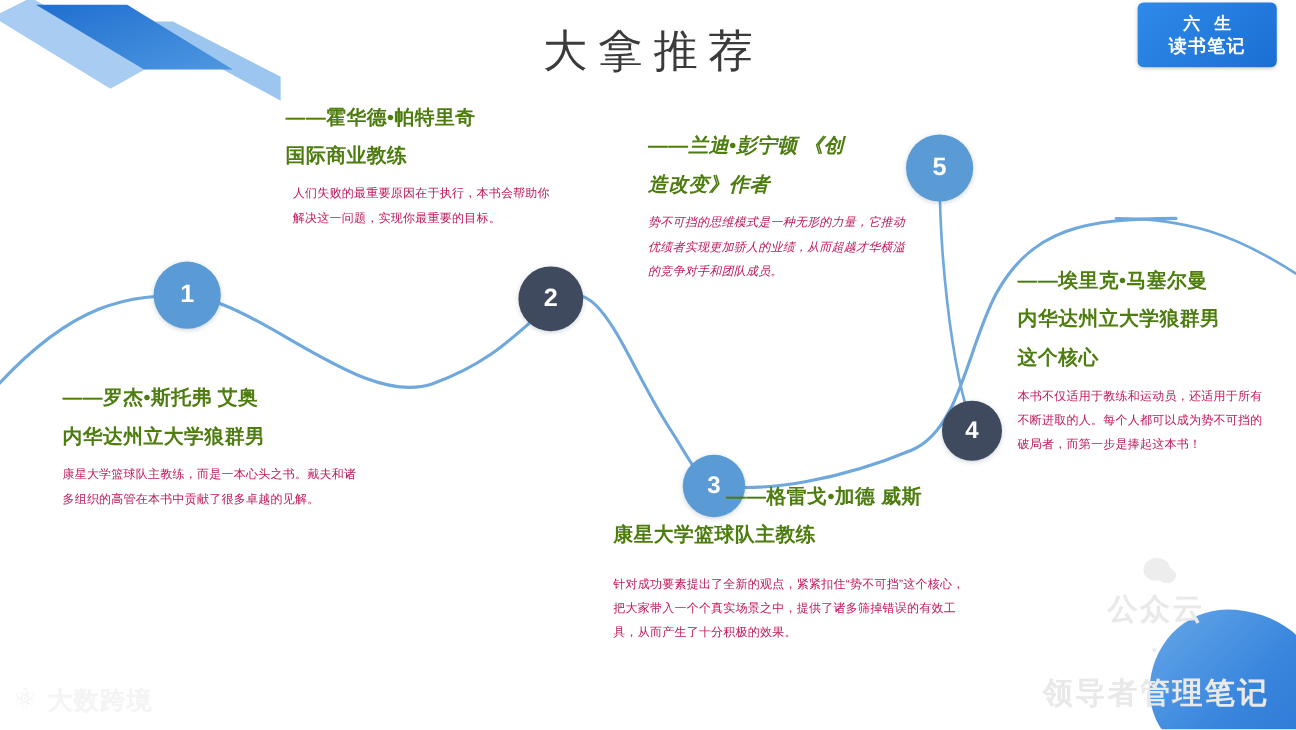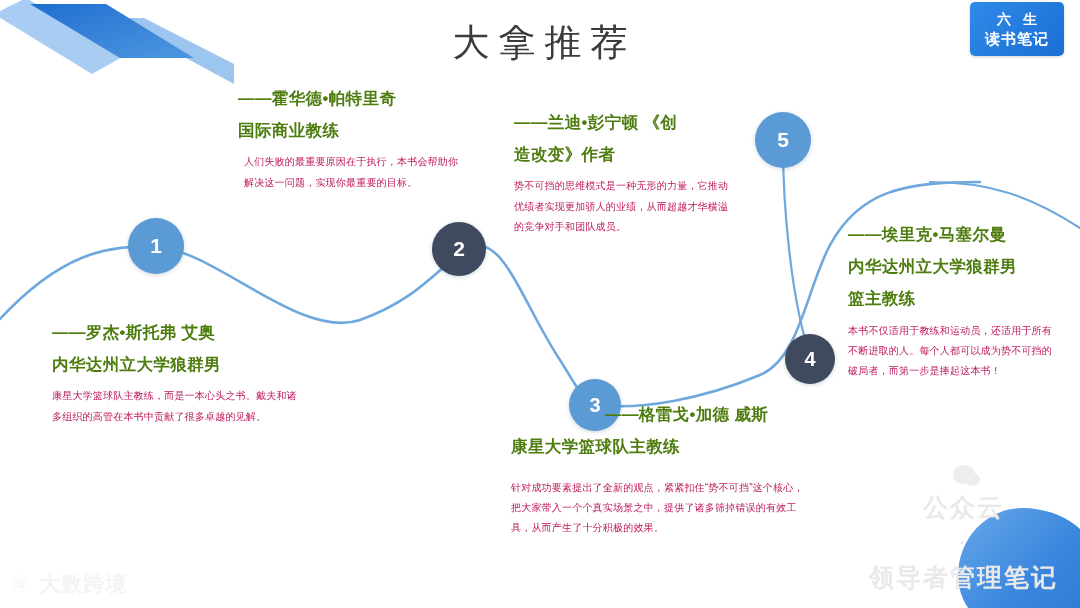--- a/index.html
+++ b/index.html
@@ -9,21 +9,21 @@
     font-family:"Liberation Sans","DejaVu Sans",sans-serif;
   }
   .stage{position:absolute;inset:0;width:1080px;height:608px;overflow:hidden;background:#fff;}
 
   
   .deco-ribbon{position:absolute;left:-6px;top:-4px;width:240px;height:92px;}
   .deco-blob{position:absolute;right:-18px;bottom:-30px;width:140px;height:130px;
              background:linear-gradient(135deg,#5ea3e6 0%,#2f7fdc 55%,#1f6fd0 100%);
              border-radius:46% 54% 50% 50% / 52% 46% 54% 48%;opacity:.95;}
 
-  .badge{position:absolute;right:16px;top:2px;width:94px;height:54px;border-radius:5px;
+  .badge{position:absolute;right:16px;top:2px;width:116px;height:54px;border-radius:5px;
          background:linear-gradient(135deg,#2f8ae8 0%,#1b6fd4 100%);
          color:#fff;display:flex;flex-direction:column;align-items:center;justify-content:center;
          box-shadow:0 1px 3px rgba(0,0,0,.18);}
   .badge .l1{font-size:14px;letter-spacing:4px;font-weight:700;line-height:1.35;text-indent:4px;}
   .badge .l2{font-size:15px;letter-spacing:1px;font-weight:700;line-height:1.3;}
 
   .title{position:absolute;left:0;right:0;top:18px;text-align:center;
          font-size:37px;font-weight:400;color:#3b3b3b;letter-spacing:9px;text-indent:9px;
          font-family:"DejaVu Sans","Liberation Sans",sans-serif;}
 
@@ -116,38 +116,38 @@
     <div class="head">内华达州立大学狼群男</div>
     <div class="body">康星大学篮球队主教练，而是一本心头之书。戴夫和诸多组织的高管在本书中贡献了很多卓越的见解。</div>
   </div>
 
   <div class="blk" style="left:238px;top:82px;width:232px;">
     <div class="head">——霍华德•帕特里奇</div>
     <div class="head">国际商业教练</div>
     <div class="body" style="width:216px;margin-left:6px;">人们失败的最重要原因在于执行，本书会帮助你解决这一问题，实现你最重要的目标。</div>
   </div>
 
-  <div class="blk" style="left:514px;top:106px;width:226px;">
+  <div class="blk" style="left:540px;top:106px;width:226px;font-style:italic;">
     <div class="head">——兰迪•彭宁顿 《创</div>
     <div class="head">造改变》作者</div>
     <div class="body" style="width:218px;">势不可挡的思维模式是一种无形的力量，它推动优绩者实现更加骄人的业绩，从而超越才华横溢的竞争对手和团队成员。</div>
   </div>
 
   <div class="blk" style="left:605px;top:398px;width:232px;">
     <div class="head">——格雷戈•加德 威斯</div>
     <div class="head" style="margin-left:-94px;">康星大学篮球队主教练</div>
   </div>
   <div class="blk" style="left:511px;top:478px;width:298px;">
     <div class="body" style="margin-top:0;">针对成功要素提出了全新的观点，紧紧扣住“势不可挡”这个核心，把大家带入一个个真实场景之中，提供了诸多筛掉错误的有效工具，从而产生了十分积极的效果。</div>
   </div>
 
   <div class="blk" style="left:848px;top:218px;width:224px;">
     <div class="head">——埃里克•马塞尔曼</div>
     <div class="head">内华达州立大学狼群男</div>
-    <div class="head">篮主教练</div>
+    <div class="head">这个核心</div>
     <div class="body" style="width:212px;">本书不仅适用于教练和运动员，还适用于所有不断进取的人。每个人都可以成为势不可挡的破局者，而第一步是捧起这本书！</div>
   </div>
 
   <div class="wm-left">
     <span class="glyph">⚛</span>
     <span class="txt">大数跨境</span>
   </div>
 
   <div class="wm-right">
     <span class="wx"></span>

